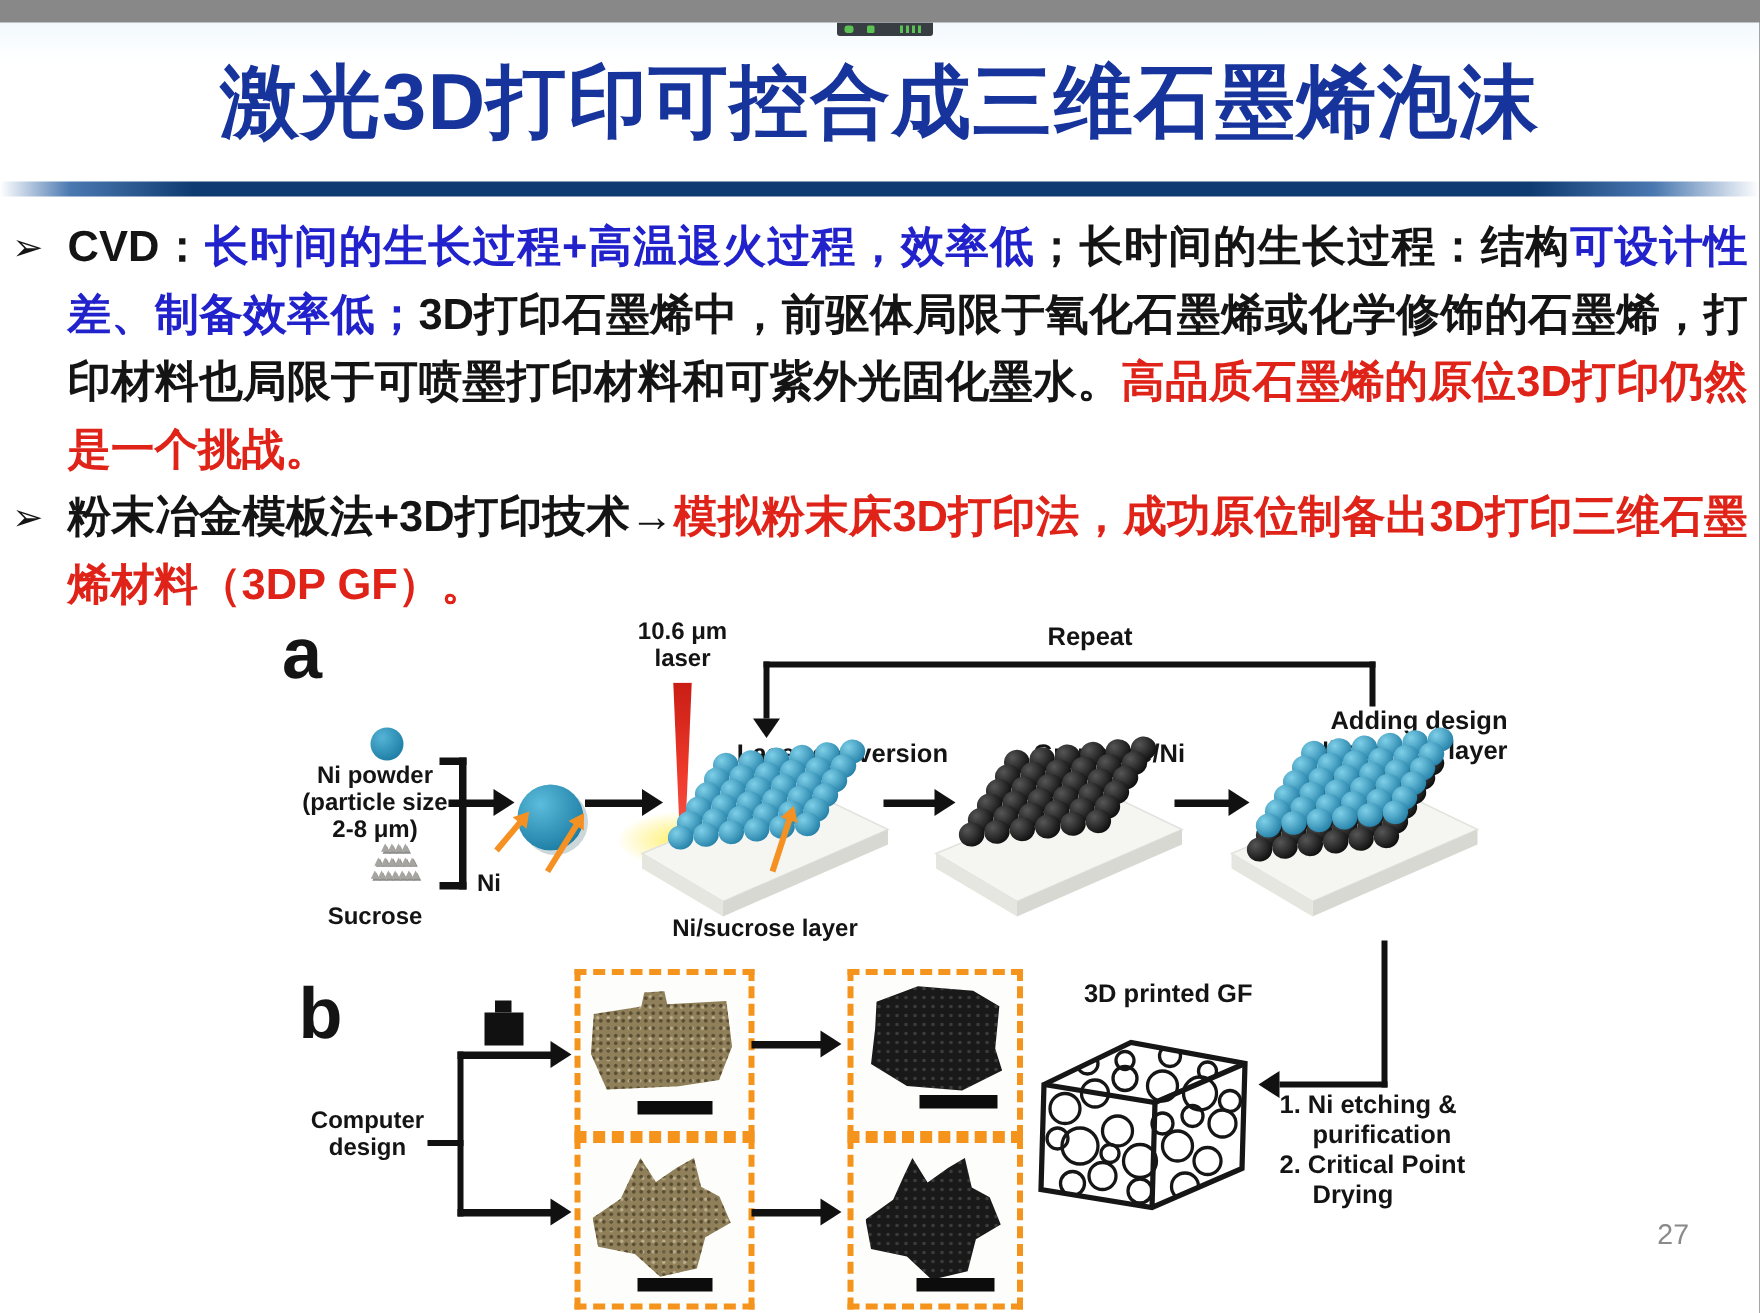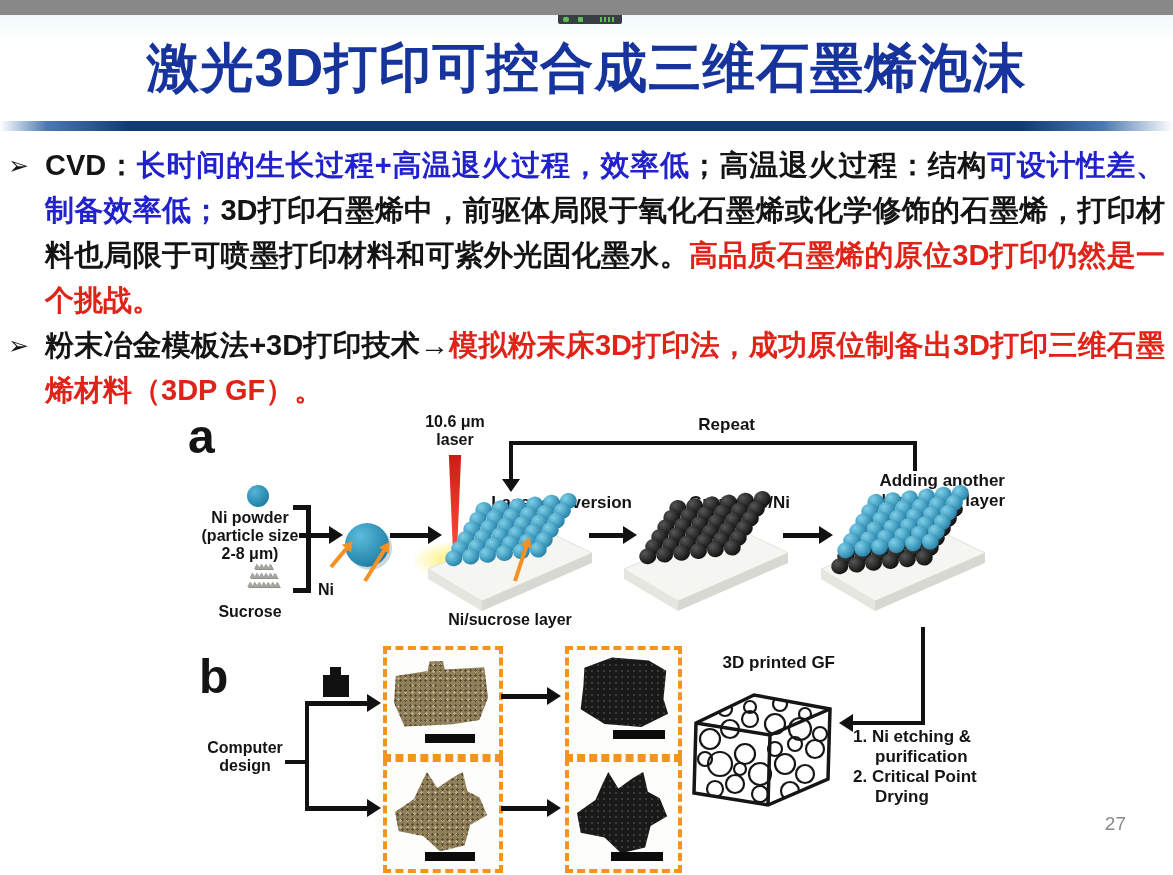--- a/index.html
+++ b/index.html
@@ -106,21 +106,21 @@
     <i class="g2"></i>
     <i class="g3"></i>
   </div>
 
   <h1 class="title">激光3D打印可控合成三维石墨烯泡沫</h1>
   <div class="divider"></div>
 
   <div class="bullets">
     <div class="bullet">
       <span class="marker">➢</span>
-      <div class="btext"><span class="seg-black">CVD：</span><span class="seg-blue">长时间的生长过程+高温退火过程，效率低</span><span class="seg-black">；高温退火过程：结构</span><span class="seg-blue">可设计性差、制备效率低；</span><span class="seg-black">3D打印石墨烯中，前驱体局限于氧化石墨烯或化学修饰的石墨烯，打印材料也局限于可喷墨打印材料和可紫外光固化墨水。</span><span class="seg-red">高品质石墨烯的原位3D打印仍然是一个挑战。</span></div>
+      <div class="btext"><span class="seg-black">CVD：</span><span class="seg-blue">长时间的生长过程+高温退火过程，效率低</span><span class="seg-black">；长时间的生长过程：结构</span><span class="seg-blue">可设计性差、制备效率低；</span><span class="seg-black">3D打印石墨烯中，前驱体局限于氧化石墨烯或化学修饰的石墨烯，打印材料也局限于可喷墨打印材料和可紫外光固化墨水。</span><span class="seg-red">高品质石墨烯的原位3D打印仍然是一个挑战。</span></div>
     </div>
     <div class="bullet">
       <span class="marker">➢</span>
       <div class="btext"><span class="seg-black">粉末冶金模板法+3D打印技术→</span><span class="seg-red">模拟粉末床3D打印法，成功原位制备出3D打印三维石墨烯材料（3DP GF）。</span></div>
     </div>
   </div>
 
   <div class="figure">
 
     <div class="t panel-letter" style="left:3px;top:8px;">a</div>
@@ -134,21 +134,21 @@
 
     <div class="hline" style="left:324px;top:36px;width:408px;height:4px;"></div>
     <div class="vline" style="left:324px;top:36px;width:4px;height:38px;"></div>
     <div class="vhead" style="left:317px;top:74px;"></div>
     <div class="vline" style="left:728px;top:36px;width:4px;height:30px;"></div>
     <div class="t lbl17" style="left:470px;top:10px;width:100px;">Repeat</div>
 
     <div class="t lbl17" style="left:282px;top:88px;width:165px;">Laser conversion</div>
     <div class="t lbl17" style="left:455px;top:88px;width:150px;">Graphene/Ni</div>
     <div class="t lbl17" style="left:650px;top:66px;width:170px;">
-      <div>Adding another</div>
+      <div>Adding design</div>
       <div>Ni/sucrose layer</div>
     </div>
 
     <svg class="platform" style="left:233px;top:112px;" viewBox="0 0 178 96">
       <polygon points="10,52 116,8 174,36 64,84" fill="#f5f5f2" stroke="#e2e2de"></polygon>
       <polygon points="64,84 174,36 174,46 64,94" fill="#d8d8d3"></polygon>
       <polygon points="10,52 64,84 64,94 10,62" fill="#e6e6e1"></polygon>
     </svg>
     <svg class="platform" style="left:429px;top:112px;" viewBox="0 0 178 96">
       <polygon points="10,52 116,8 174,36 64,84" fill="#f5f5f2" stroke="#e2e2de"></polygon>

